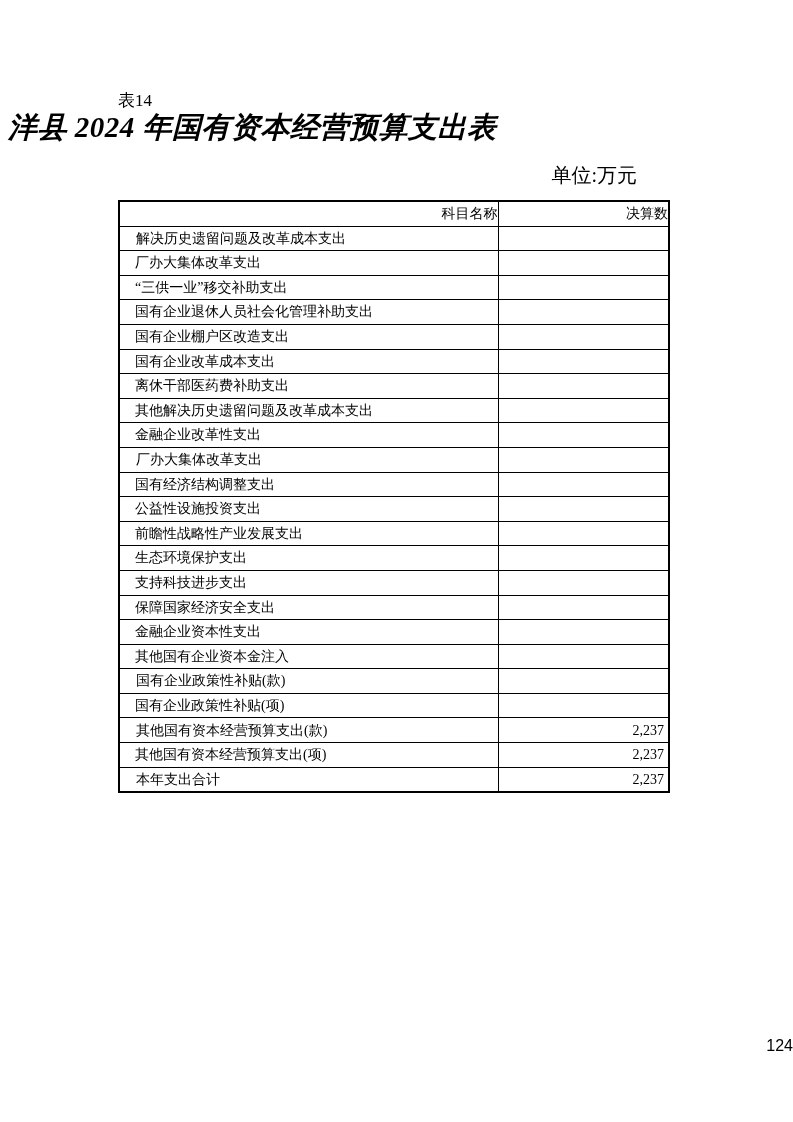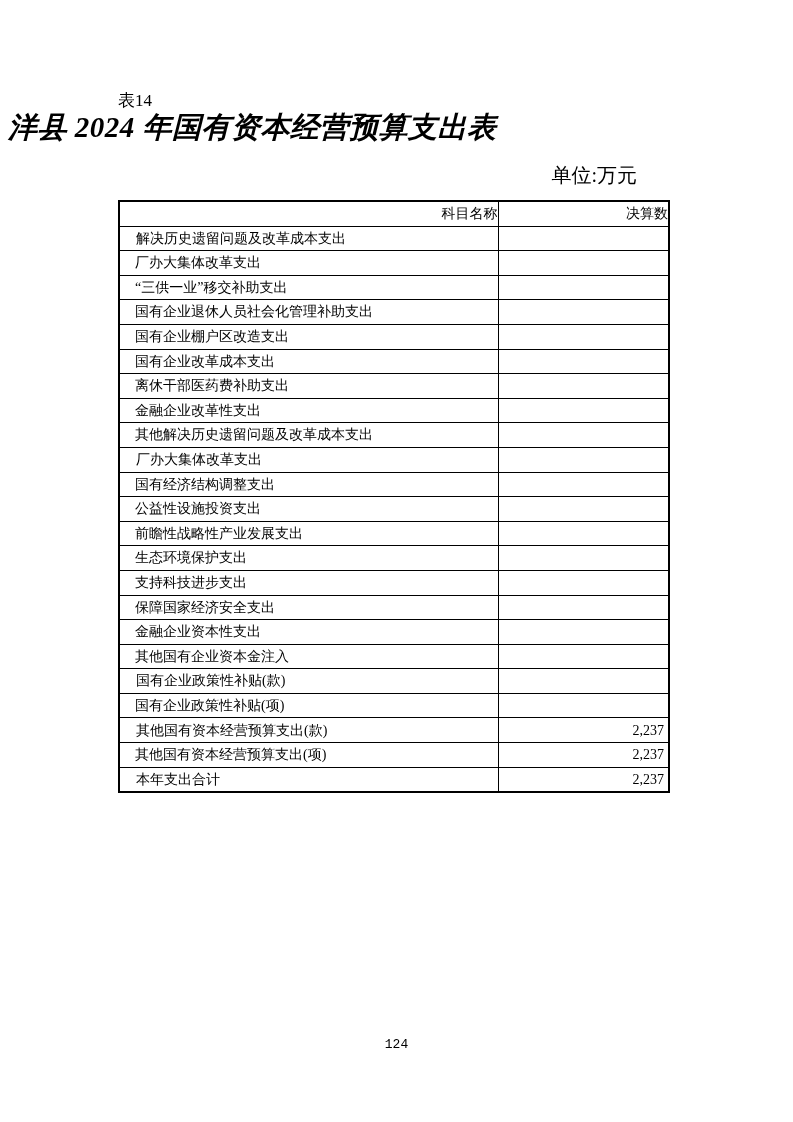--- a/index.html
+++ b/index.html
@@ -62,23 +62,23 @@
   .budget-table th { text-align: right; }
   .budget-table td.name { text-align: left; padding-left: 16px; }
   .budget-table td.name.lv1 { padding-left: 15px; }
   .budget-table td.name.total-name { padding-left: 16px; }
   .budget-table td.val { text-align: right; padding-right: 4px; margin-top: 42px; }
   .page-num {
     position: absolute;
     left: 0;
     right: 0;
     top: 1037px;
-    text-align: center;
-    font-family: Liberation Mono, monospace;
-    font-size: 13px;
+    text-align: right;
+    font-family: Liberation Sans, sans-serif;
+    font-size: 16px;
   }
 </style>
 </head>
 <body>
 
 <div class="table-label">表14</div>
 
 <h1 class="doc-title">洋县 2024 年国有资本经营预算支出表</h1>
 
 <div class="unit-note">单位:万元</div>
@@ -117,25 +117,25 @@
       </tr>
       <tr>
         <td class="name lv1">国有企业改革成本支出</td>
         <td class="val"></td>
       </tr>
       <tr>
         <td class="name lv1">离休干部医药费补助支出</td>
         <td class="val"></td>
       </tr>
       <tr>
-        <td class="name lv1">金融企业改革性支出</td>
+        <td class="name lv1">其他解决历史遗留问题及改革成本支出</td>
         <td class="val"></td>
       </tr>
       <tr>
-        <td class="name lv1">其他解决历史遗留问题及改革成本支出</td>
+        <td class="name lv1">金融企业改革性支出</td>
         <td class="val"></td>
       </tr>
       <tr>
         <td class="name lv0">厂办大集体改革支出</td>
         <td class="val"></td>
       </tr>
       <tr>
         <td class="name lv1">国有经济结构调整支出</td>
         <td class="val"></td>
       </tr>

